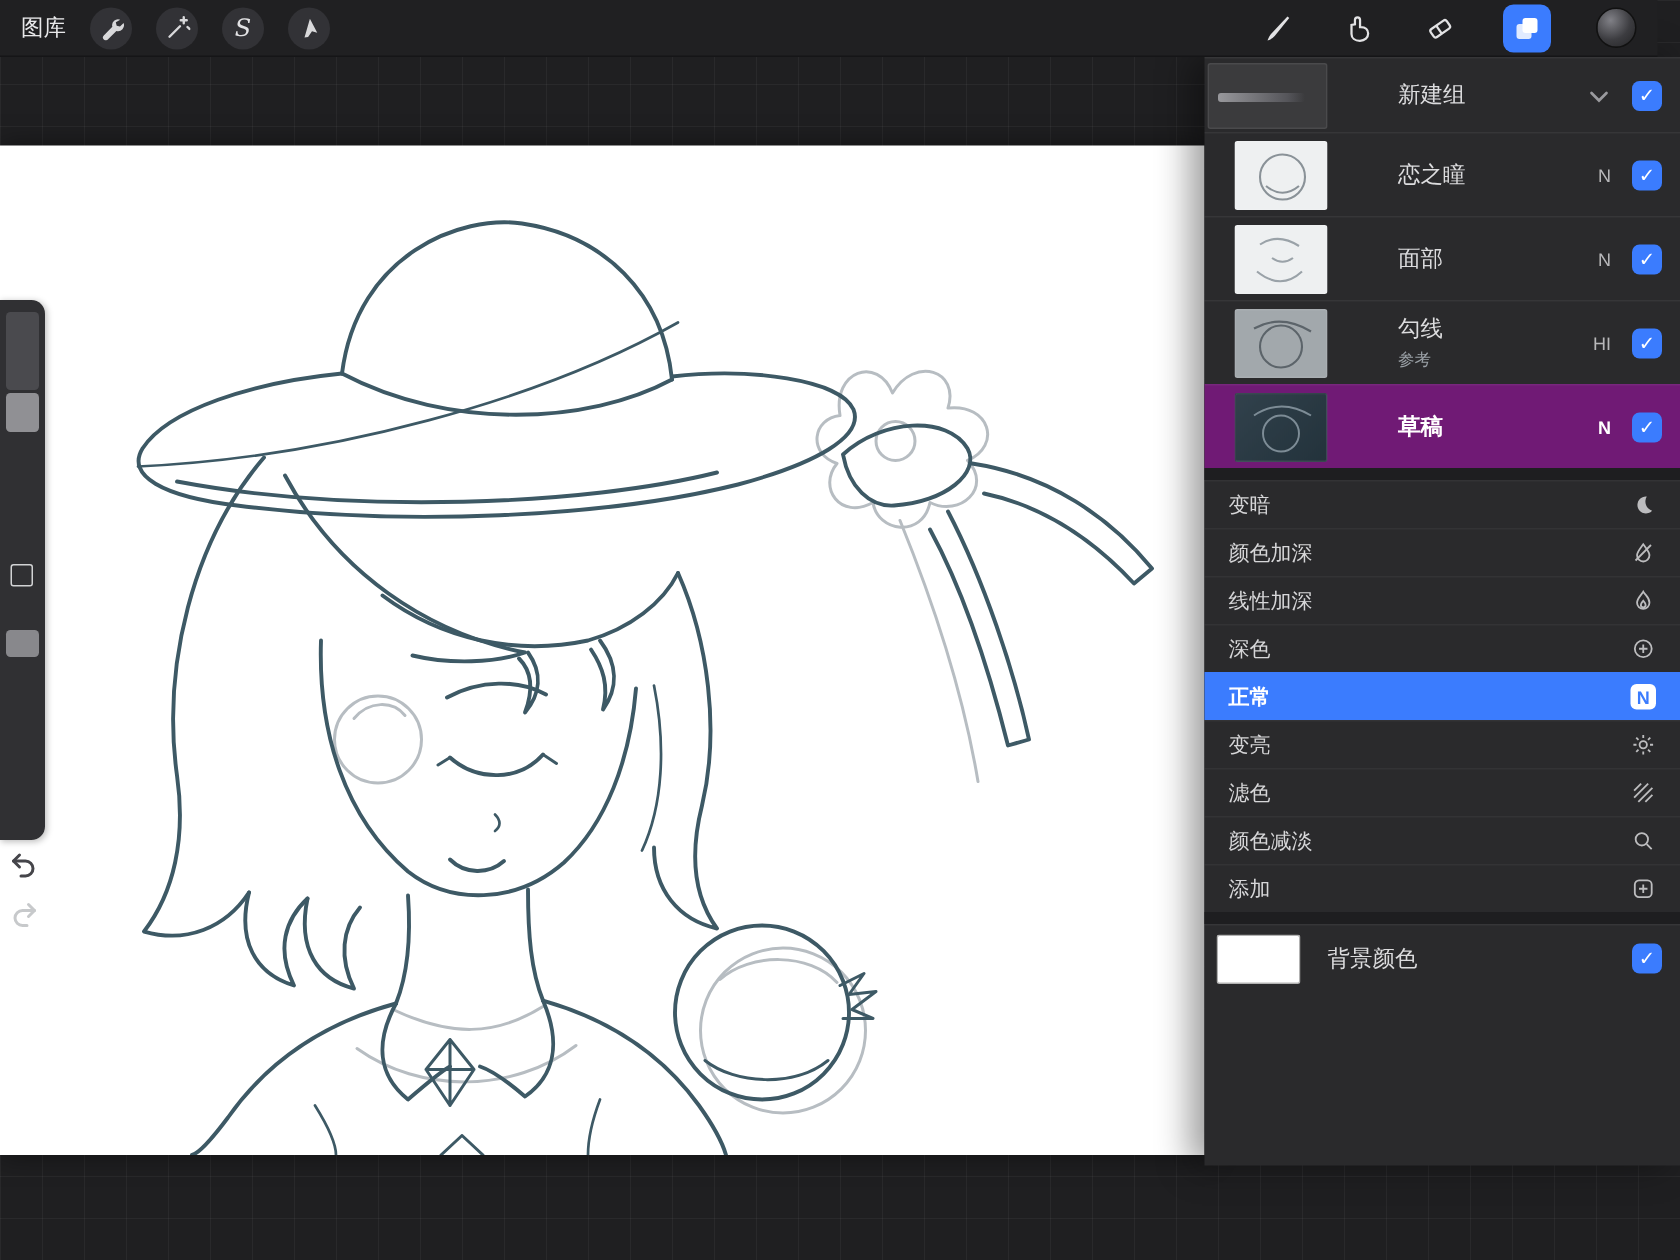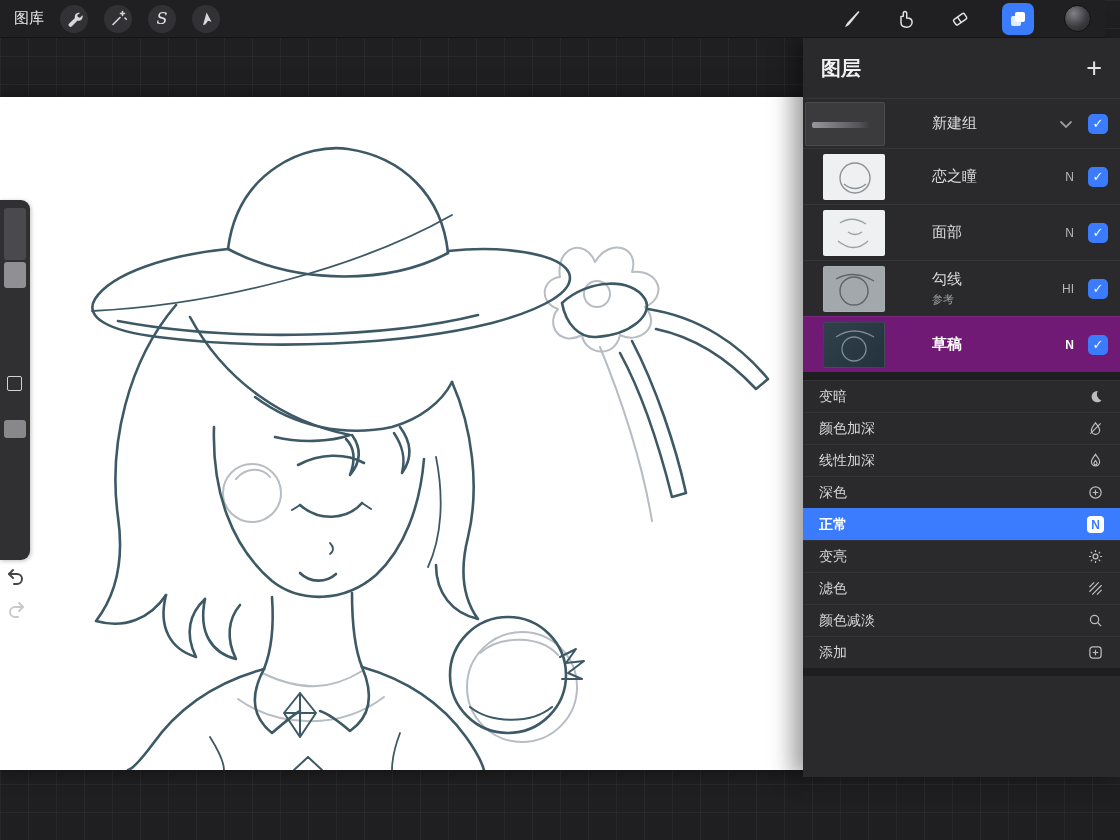--- a/index.html
+++ b/index.html
@@ -243,24 +243,20 @@
       <svg width="20" height="20" viewBox="0 0 20 20">
         <rect x="3" y="7" width="10" height="10" rx="2" fill="#ffffff" opacity="0.85"></rect>
         <rect x="7" y="3" width="10" height="10" rx="2" fill="#ffffff"></rect>
       </svg>
     </div>
     <div class="color-dot"></div>
   </div>
 </div>
 
 <div class="panel">
-  <div class="panel-header">
-    <span class="panel-title">图层</span>
-    <span class="add-layer">+</span>
-  </div>
 
   <div class="layer-row row-group">
     <div class="thumb thumb-group">
         <div class="stripe"></div>
       </div>
     <div class="name-col">
         <span class="layer-name">新建组</span>
       </div>
     <div class="row-right">
       <svg width="16" height="16" viewBox="0 0 16 16" fill="none" stroke="#9a9a9e" stroke-width="1.8" stroke-linecap="round">
@@ -407,13 +403,18 @@
     <span class="blend-icon">
       <svg width="15" height="15" viewBox="0 0 16 16" fill="none" stroke="#bcbcbe" stroke-width="1.3">
           <rect x="2" y="2" width="12" height="12" rx="3"></rect>
           <path d="M8 5 v6 M5 8 h6"></path>
         </svg>
     </span>
   </div>
 
   <div class="spacer"></div>
 
+  <div class="bg-row">
+    <div class="bg-swatch"></div>
+    <span class="bg-label">背景颜色</span>
+    <div class="checkbox"></div>
+  </div>
 </div>
 
 </body></html>

